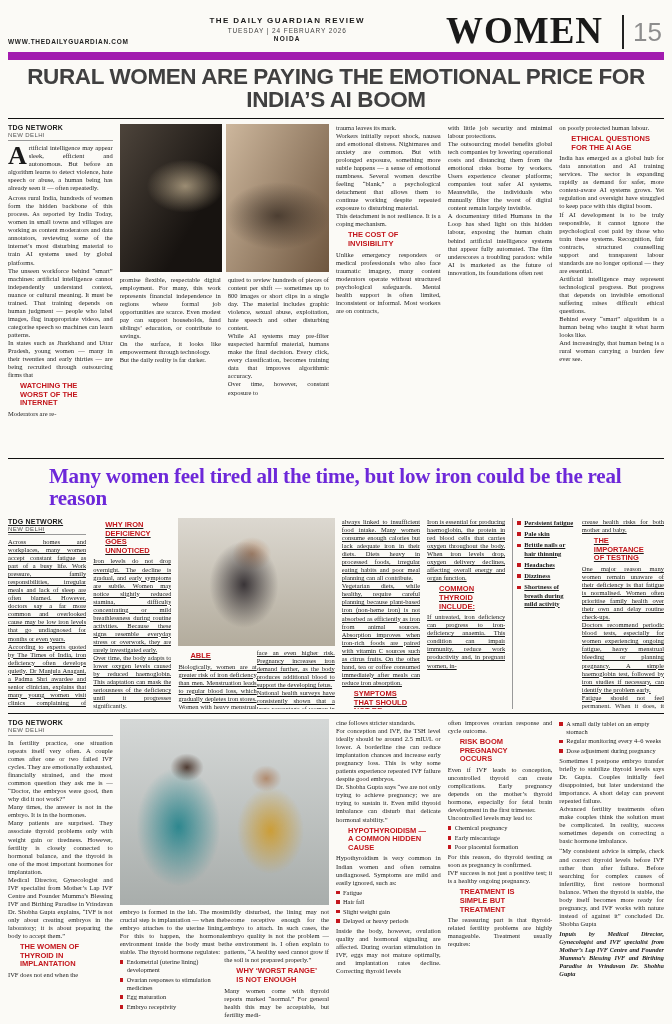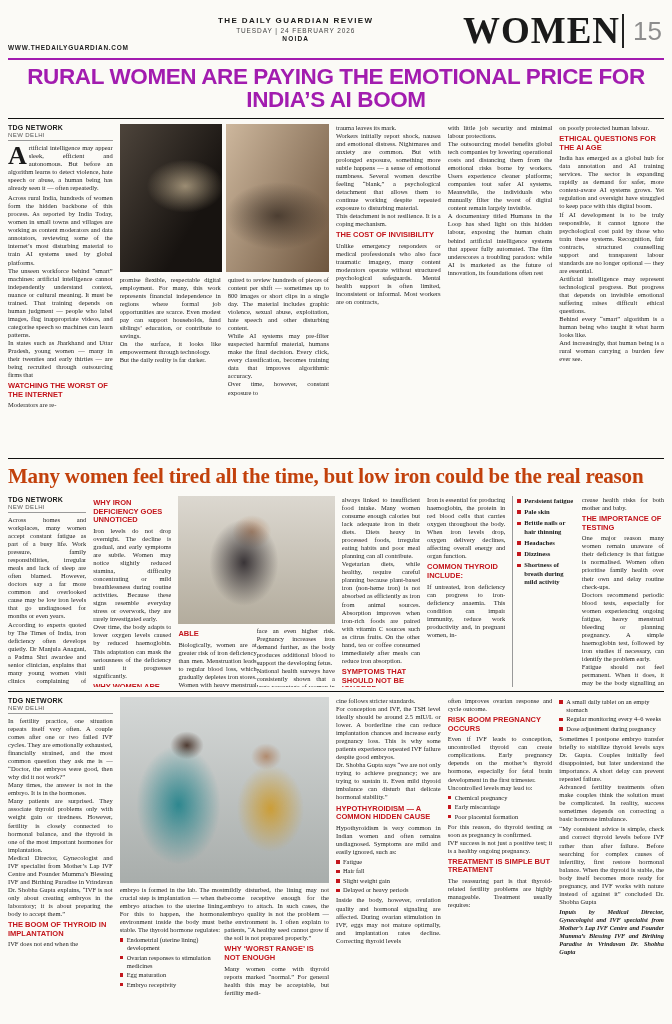--- a/index.html
+++ b/index.html
@@ -2,46 +2,46 @@
 <html lang="en"><head>
 <meta charset="utf-8">
 <style>
   * { margin:0; padding:0; box-sizing:border-box; }
   html,body { background:#dcdcdc; }
   .page {
     width:672px; height:1024px; margin:0 auto; background:#fbfaf6; color:#1a1a1a;
     font-family:"Liberation Serif", serif; padding:4px 8px 0; overflow:hidden; position:relative;
   }
   
-  .hd { display:flex; justify-content:space-between; align-items:flex-start; padding:4px 0 2px; border-bottom:2px solid #a21caf; height:56px; }
+  .hd { display:flex; justify-content:space-between; align-items:flex-start; padding:4px 0 2px; border-bottom:8px solid #a21caf; height:56px; }
   .hd-url { font:bold 6.5px "Liberation Sans", sans-serif; letter-spacing:.7px; color:#222; align-self:flex-end; padding-bottom:5px; }
   .hd-center { text-align:center; padding-top:8px; }
   .hd-name { font:bold 8px "Liberation Sans", sans-serif; letter-spacing:1.4px; }
   .hd-date { font:6.5px "Liberation Sans", sans-serif; letter-spacing:.9px; color:#444; margin-top:2px; }
   .hd-city { font:bold 6.5px "Liberation Sans", sans-serif; letter-spacing:1.2px; margin-top:1px; }
-  .hd-right { display:flex; align-items:center; gap:2px; padding-top:4px; }
+  .hd-right { display:flex; align-items:flex-end; gap:19px; padding-top:4px; }
   .hd-section { font:bold 37px/1 "Liberation Serif", serif; letter-spacing:1px; }
   .hd-pageno { font:26px/1 "Liberation Sans", sans-serif; color:#8d8d8d; border-left:2px solid #222; padding:4px 2px 4px 9px; }
   
   .mainhl-wrap { border-bottom:1.5px solid #111; padding:6px 0 6px; }
-  .mainhl { font:bold 22.5px/1.02 "Liberation Sans", sans-serif; letter-spacing:-.4px; color:#a21caf; text-align:center; }
+  .mainhl { font:bold 22.5px/1.02 "Liberation Sans", sans-serif; letter-spacing:-.4px; color:#404040; text-align:center; }
   
   .art { display:grid; gap:0 7px; padding:5px 0 4px; }
   .art1 { grid-template-columns:1fr 2fr 1fr 1fr 1fr; height:340px; }
-  .art2 { grid-template-columns:1fr 1fr 2fr 1fr 1fr .8fr 1.05fr; height:200px; }
+  .art2 { grid-template-columns:1fr 1fr 2fr 1fr 1fr .8fr 1.05fr; height:200px;text-decoration:underline; }
   .art3 { grid-template-columns:1fr 2fr 1fr 1fr 1fr; height:310px; }
   .col { overflow:hidden; }
   .rule { border-bottom:1.5px solid #111; }
-  .serifhl { font:bold 21px/1.05 "Liberation Serif", serif; letter-spacing:-.2px; padding:6px 0 4px; color:#c2410c; }
+  .serifhl { font:bold 21px/1.05 "Liberation Serif", serif; letter-spacing:-.2px; padding:6px 0 4px; color:#6d28d9;margin-left:41px; }
   
   .byline { border-bottom:1px solid #9a9a9a; padding-bottom:2px; margin-bottom:3px; }
   .byl-org { font:bold 7px "Liberation Sans", sans-serif; letter-spacing:.2px; }
   .byl-city { font:6px "Liberation Sans", sans-serif; color:#555; margin-top:1px; letter-spacing:.4px; }
   .p { font-size:6.5px; line-height:1.24; text-align:justify; white-space:pre-line; margin-bottom:2px; overflow-wrap:break-word; }
-  .sub { font:bold 7.5px/1.15 "Liberation Sans", sans-serif; color:#c3161c; margin:3px 0 2px; }
+  .sub { font:bold 7.5px/1.15 "Liberation Sans", sans-serif; color:#c3161c; margin:3px 12px 2px; }
   .dropcap { float:left; font:bold 26px/.78 "Liberation Serif", serif; padding:2px 2px 0 0; }
   .credit { font:italic bold 6.3px/1.28 "Liberation Serif", serif; margin-top:2px; text-align:justify; }
   
   .bullets { list-style:none; margin:1px 0 2px; }
   .bullets li { position:relative; padding-left:7px; font-size:6.4px; line-height:1.25; margin-bottom:1.5px; }
   .bullets li::before { content:""; position:absolute; left:0; top:2.2px; width:3.6px; height:3.6px; background:#c3161c; }
   .sym li { font-weight:bold; font-size:6.6px; margin-bottom:3px; }
   .symcol { border-left:.5px solid #999; padding-left:4px; }
   
   .photos { display:flex; gap:4px; margin-bottom:4px; }
@@ -206,21 +206,21 @@
     <div class="art art3">
       <div class="col">
         <div class="byline">
           <div class="byl-org">TDG NETWORK</div>
           <div class="byl-city">NEW DELHI</div>
         </div>
         <p class="p">In fertility practice, one situation repeats itself very often. A couple comes after one or two failed IVF cycles. They are emotionally exhausted, financially strained, and the most common question they ask me is — “Doctor, the embryos were good, then why did it not work?”
 Many times, the answer is not in the embryo. It is in the hormones.
 Many patients are surprised. They associate thyroid problems only with weight gain or tiredness. However, fertility is closely connected to hormonal balance, and the thyroid is one of the most important hormones for implantation.
 Medical Director, Gynecologist and IVF specialist from Mother’s Lap IVF Centre and Founder Mumma’s Blessing IVF and Birthing Paradise in Vrindavan Dr. Shobha Gupta explains, “IVF is not only about creating embryos in the laboratory; it is about preparing the body to accept them.”</p>
-        <h3 class="sub">THE BOOM OF THYROID IN IMPLANTATION</h3>
+        <h3 class="sub">THE WOMEN OF THYROID IN IMPLANTATION</h3>
         <p class="p">IVF does not end when the</p>
       </div>
       <div class="col">
         <div class="photo ph-ivf"></div>
         <div class="undercols">
           <div class="undercol u-ivf">
             <p class="p">embryo is formed in the lab. The most crucial step is implantation — when the embryo attaches to the uterine lining. For this to happen, the hormonal environment inside the body must be stable. The thyroid hormone regulates:</p>
             <ul class="bullets">
               <li>Endometrial (uterine lining) development</li>
               <li>Ovarian responses to stimulation medicines</li>

